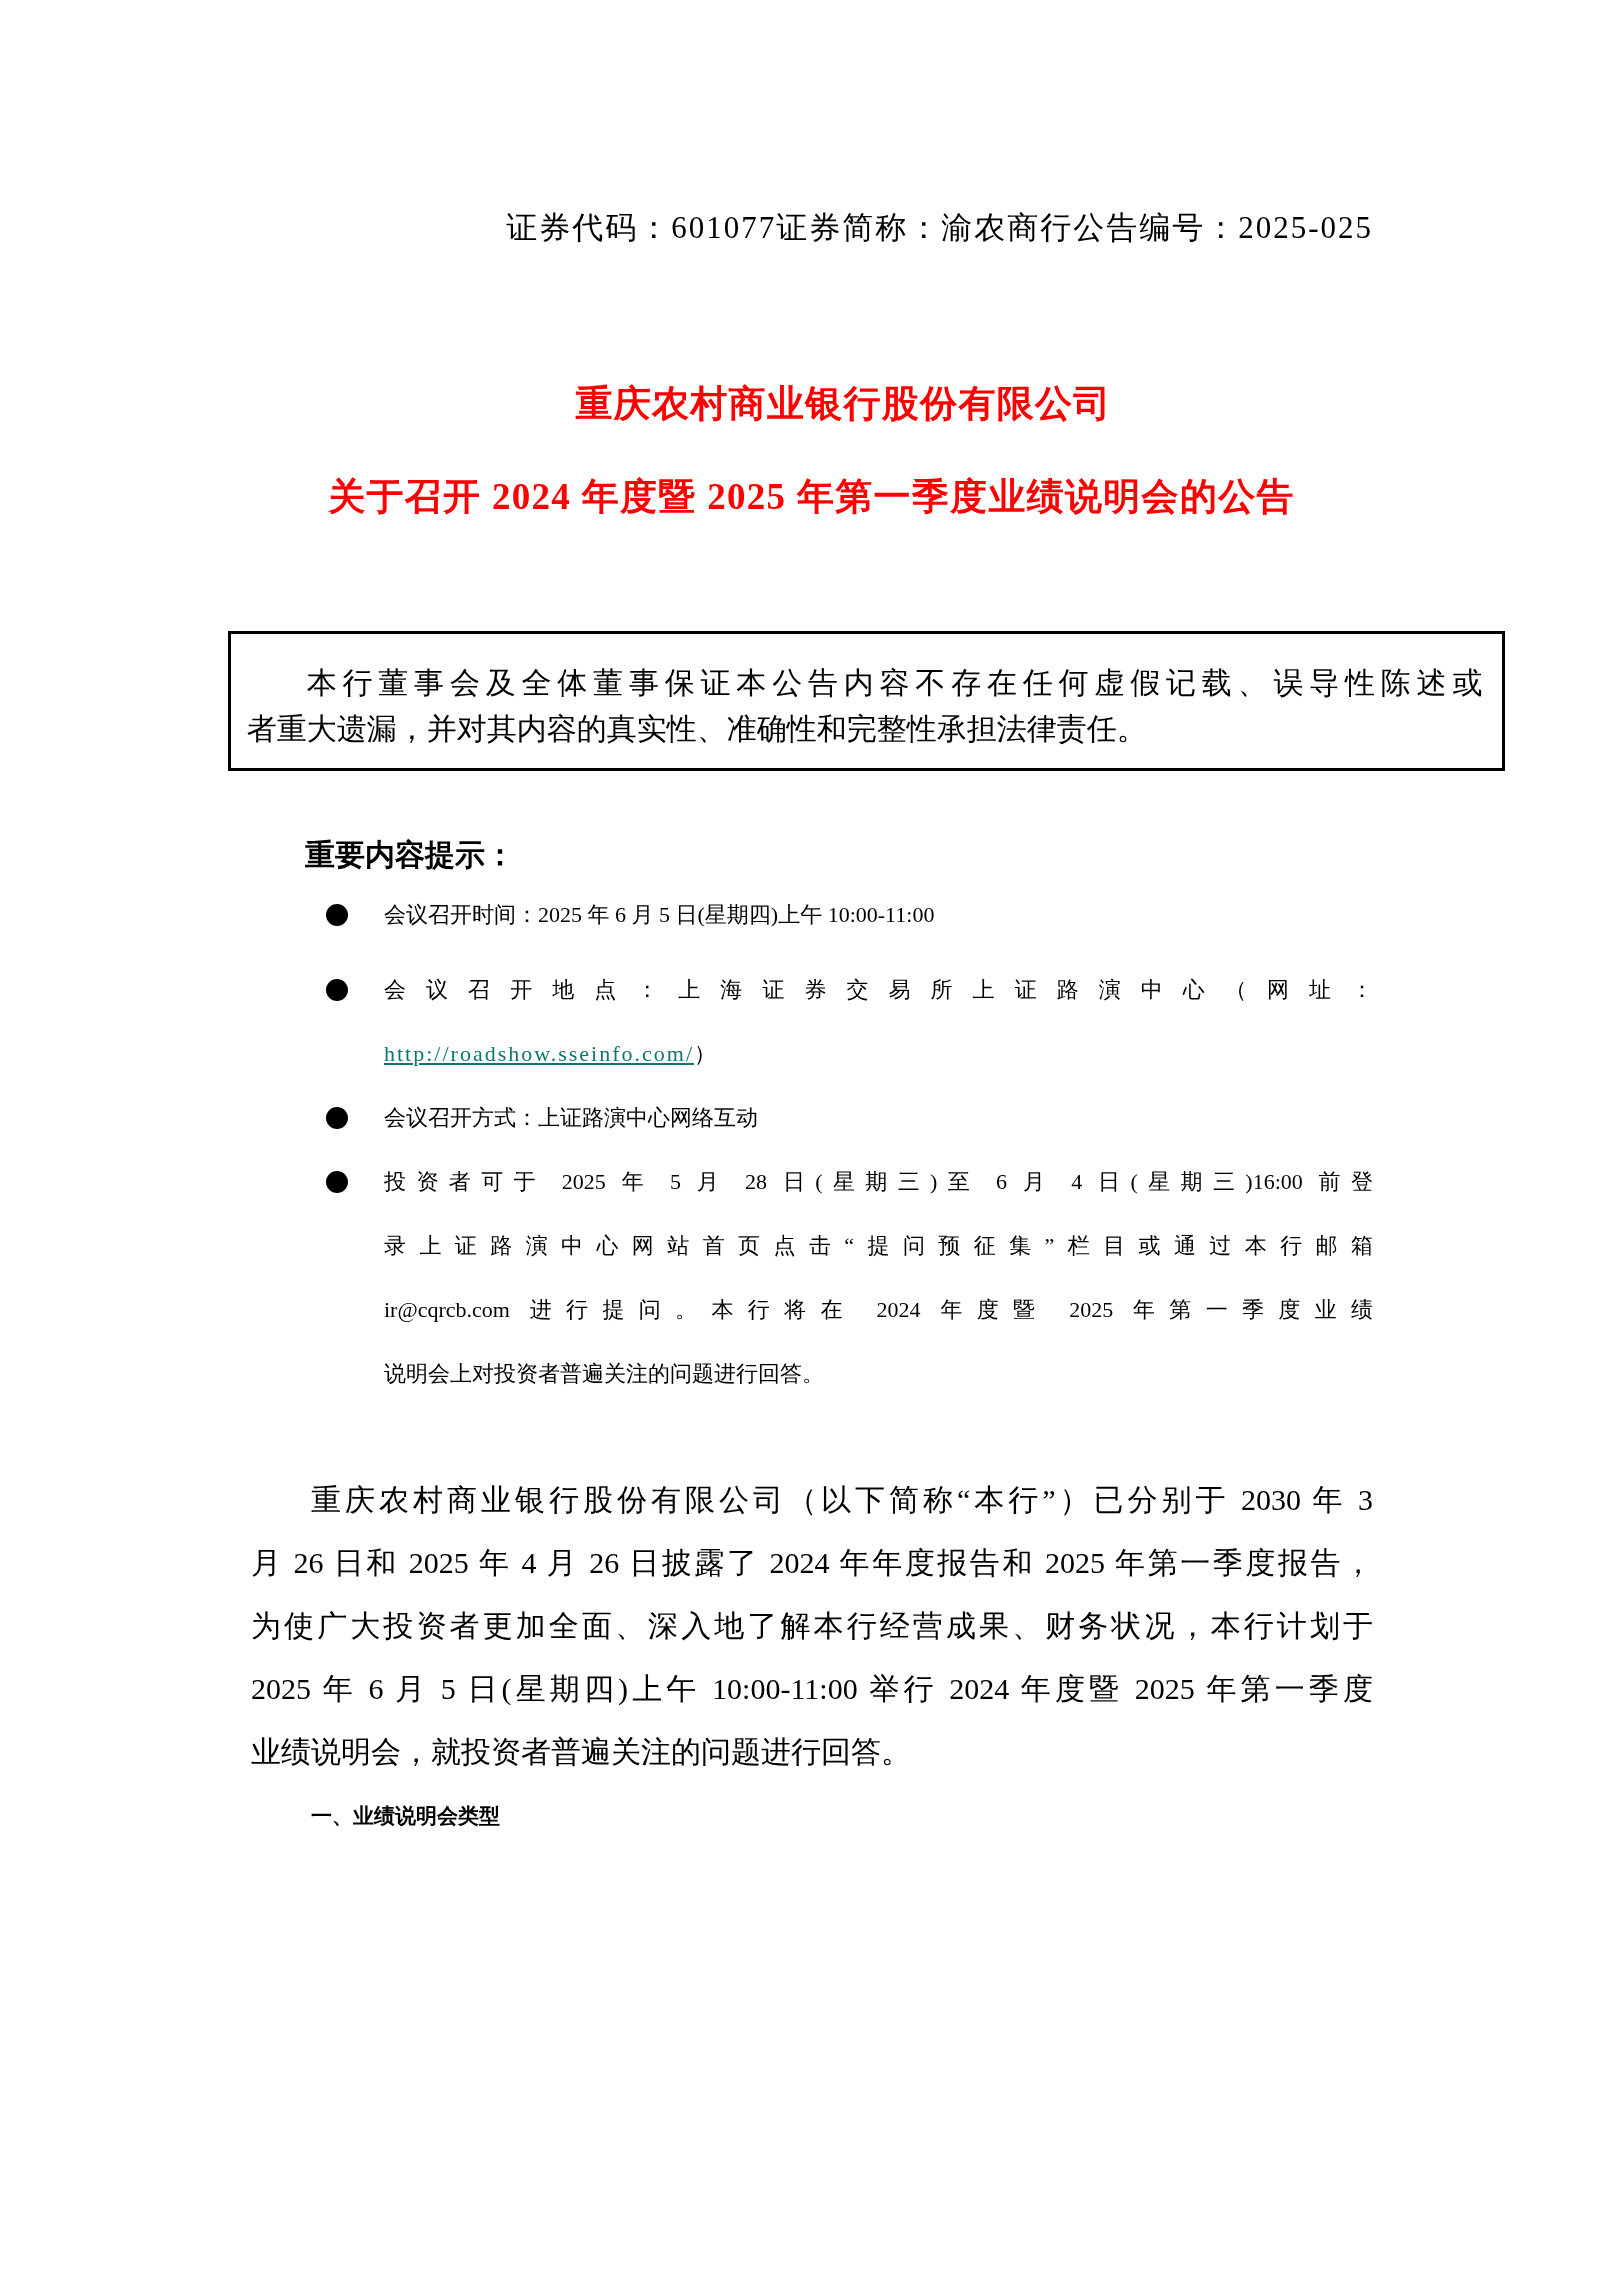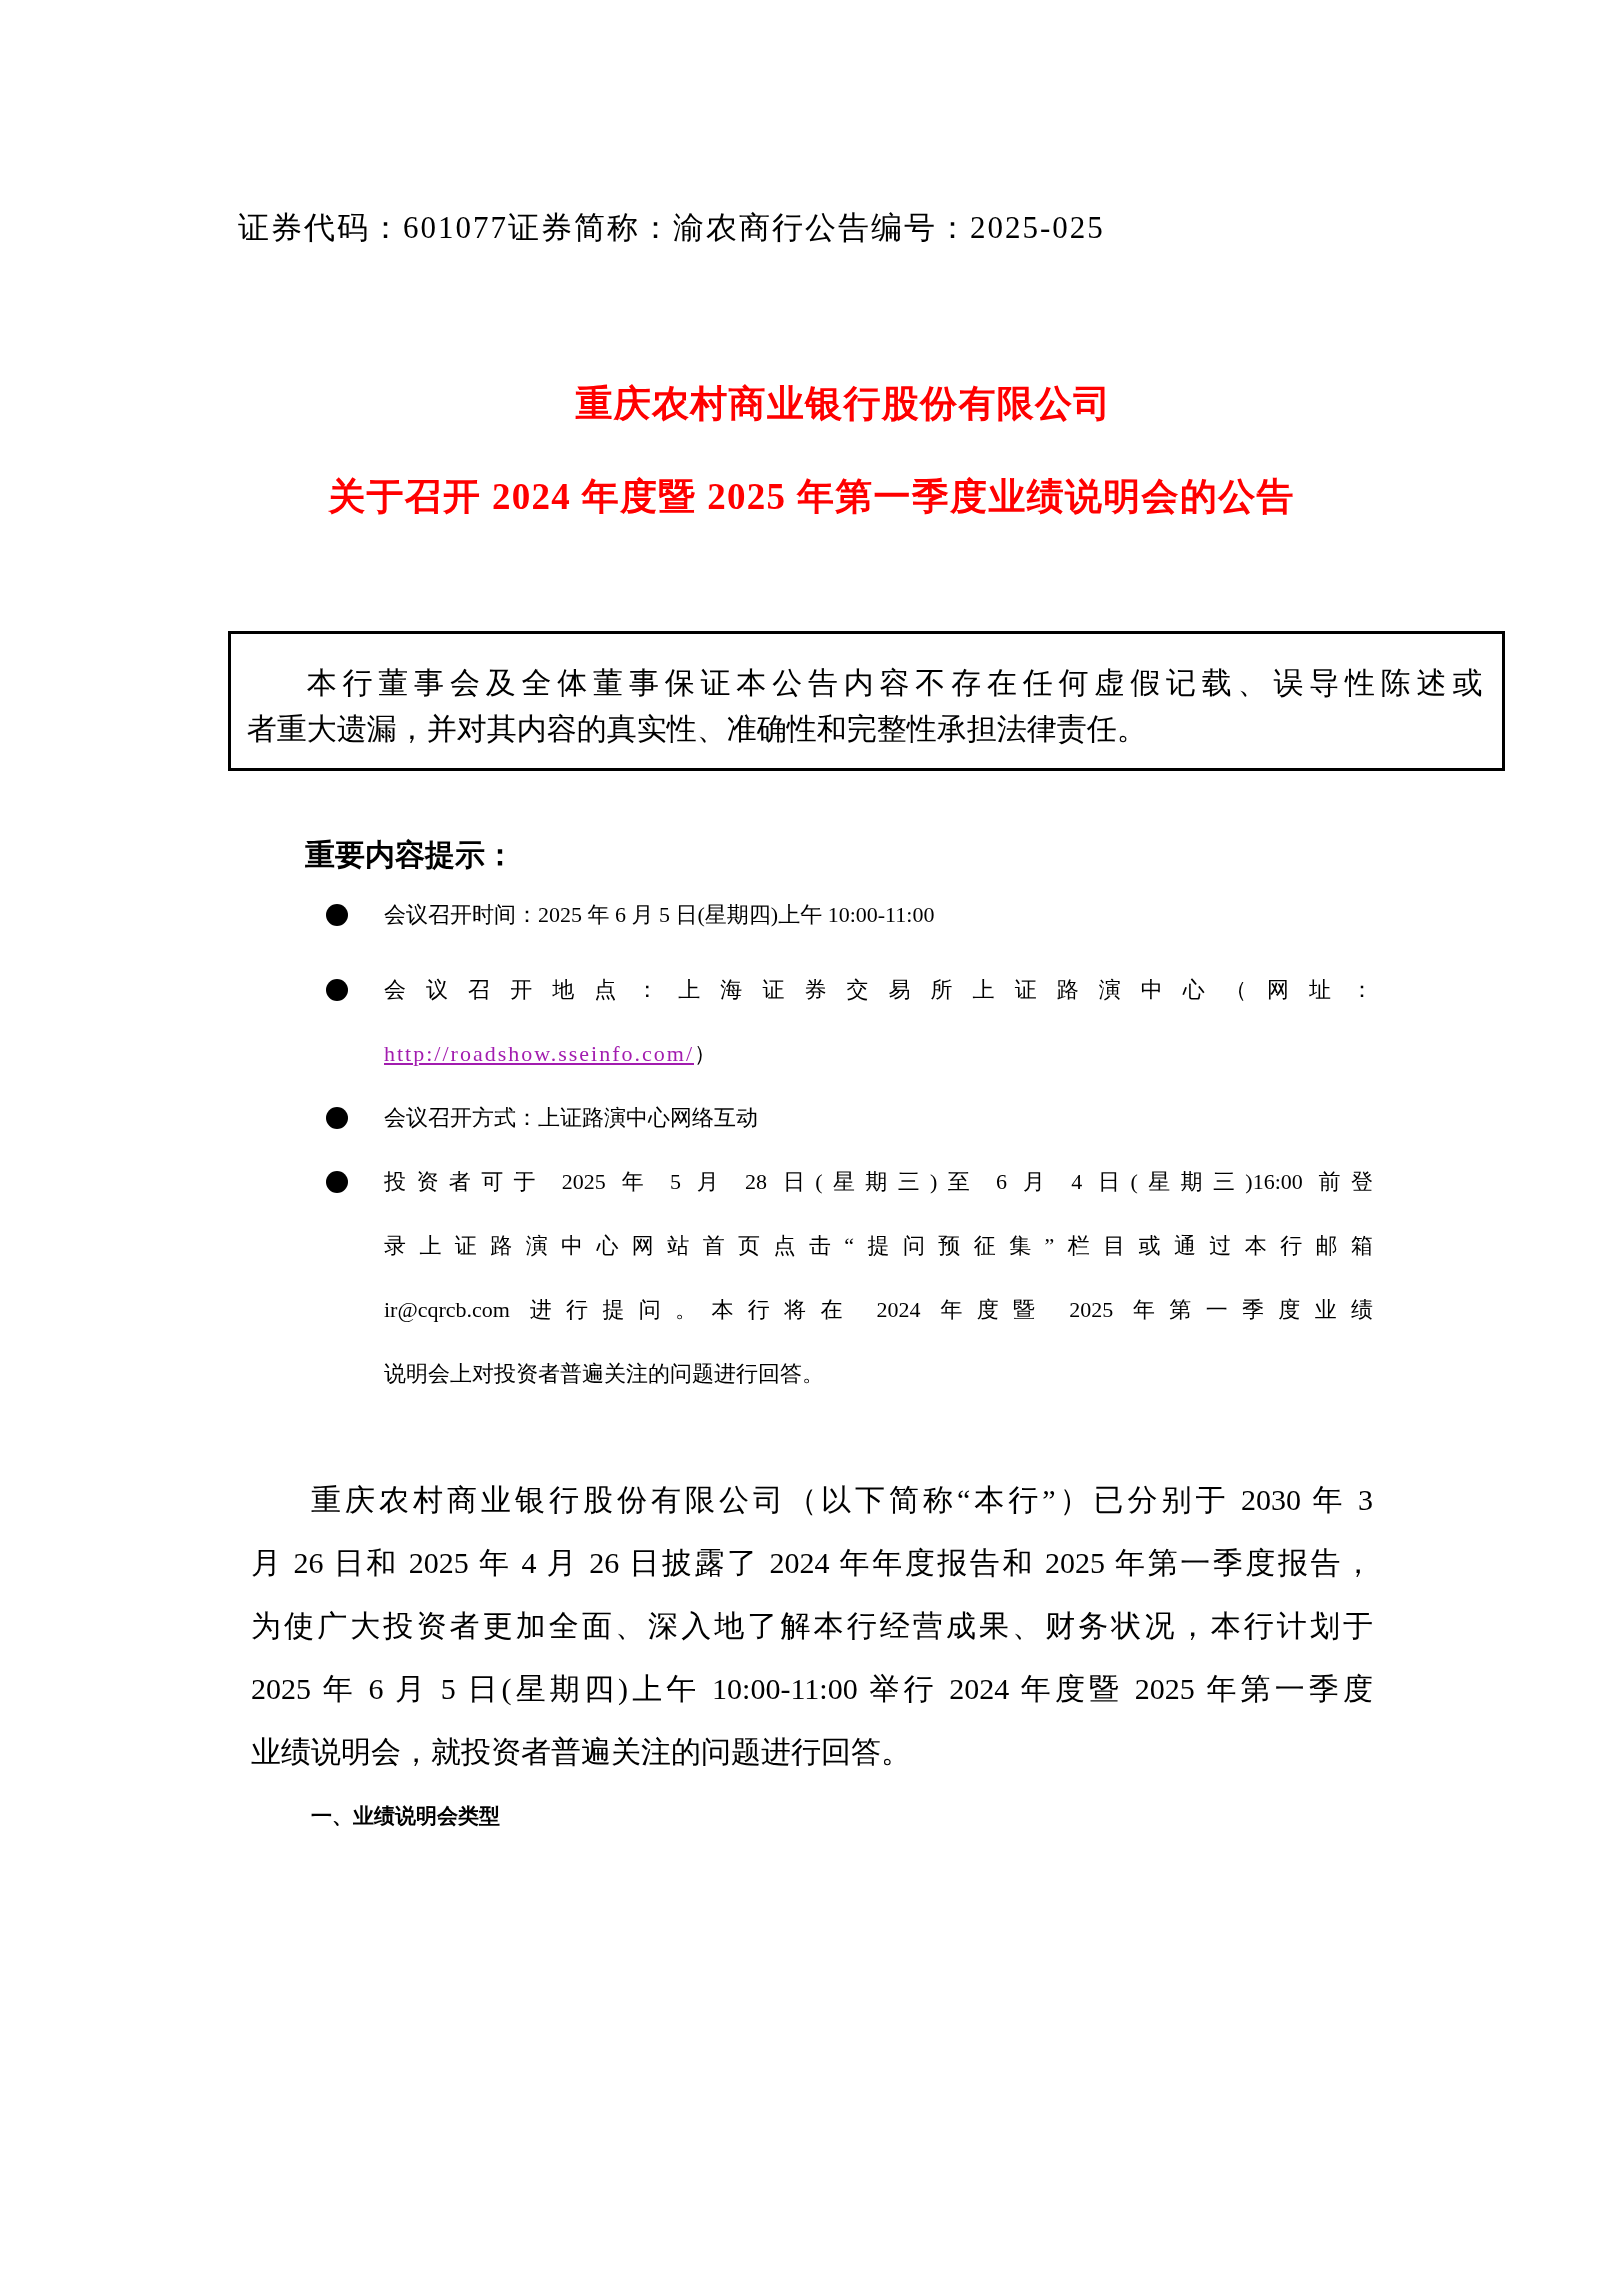--- a/index.html
+++ b/index.html
@@ -6,22 +6,22 @@
   .page{
     position:relative;
     width:1623px;height:2295px;
     background:#ffffff;
     font-family:"Liberation Serif","DejaVu Serif",serif;
     color:#000;
     overflow:hidden;
   }
   
   .header-line{
-    position:absolute;left:238px;top:208px;width:1122px;
-    display:flex;justify-content:flex-start;
+    position:absolute;left:251px;top:208px;width:1122px;
+    display:flex;justify-content:flex-end;
     font-size:31px;line-height:39px;letter-spacing:2px;white-space:nowrap;
   }
   
   .title1,.title2{
     position:absolute;left:0;width:100%;margin:0;
     text-align:center;color:#FF0000;font-weight:bold;
     font-size:37px;line-height:46px;letter-spacing:1.3px;white-space:nowrap;
   }
   .title1{top:381px;padding-left:32px;}
   .title2{top:474px;}
@@ -50,21 +50,21 @@
   }
   .bullets li{
     list-style:none;position:relative;
     padding-left:133px;line-height:64px;
   }
   .bullets li.gap{margin-top:10.5px;}
   .marker{
     position:absolute;left:75px;top:21px;
     width:22px;height:22px;border-radius:50%;background:#000;
   }
-  .url{color:#a21caf;text-decoration:underline;letter-spacing:2px;}
+  .url{color:#0f766e;text-decoration:underline;letter-spacing:2px;}
   
   .para{
     position:absolute;left:251px;width:1122px;
     font-size:30px;line-height:63px;
   }
   .p1{top:1468px;}
   .sec-heading{
     position:absolute;left:251px;top:1785px;width:1122px;
     font-size:21px;font-weight:bold;line-height:63px;text-indent:60px;
   }

